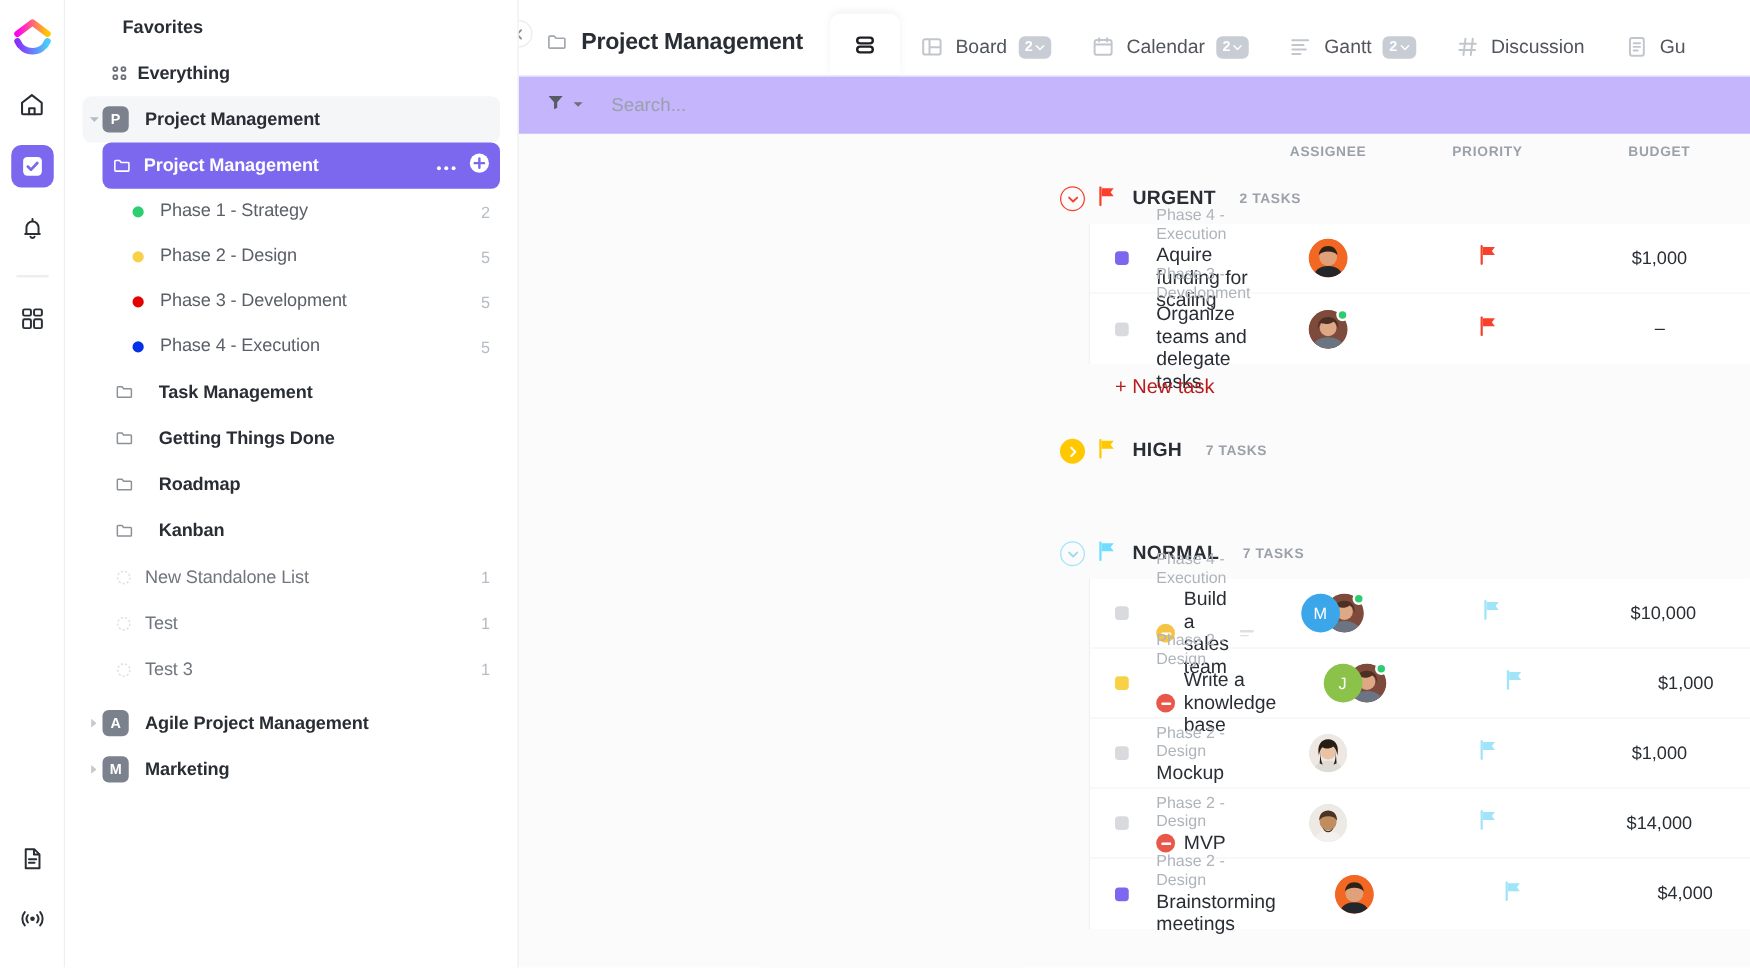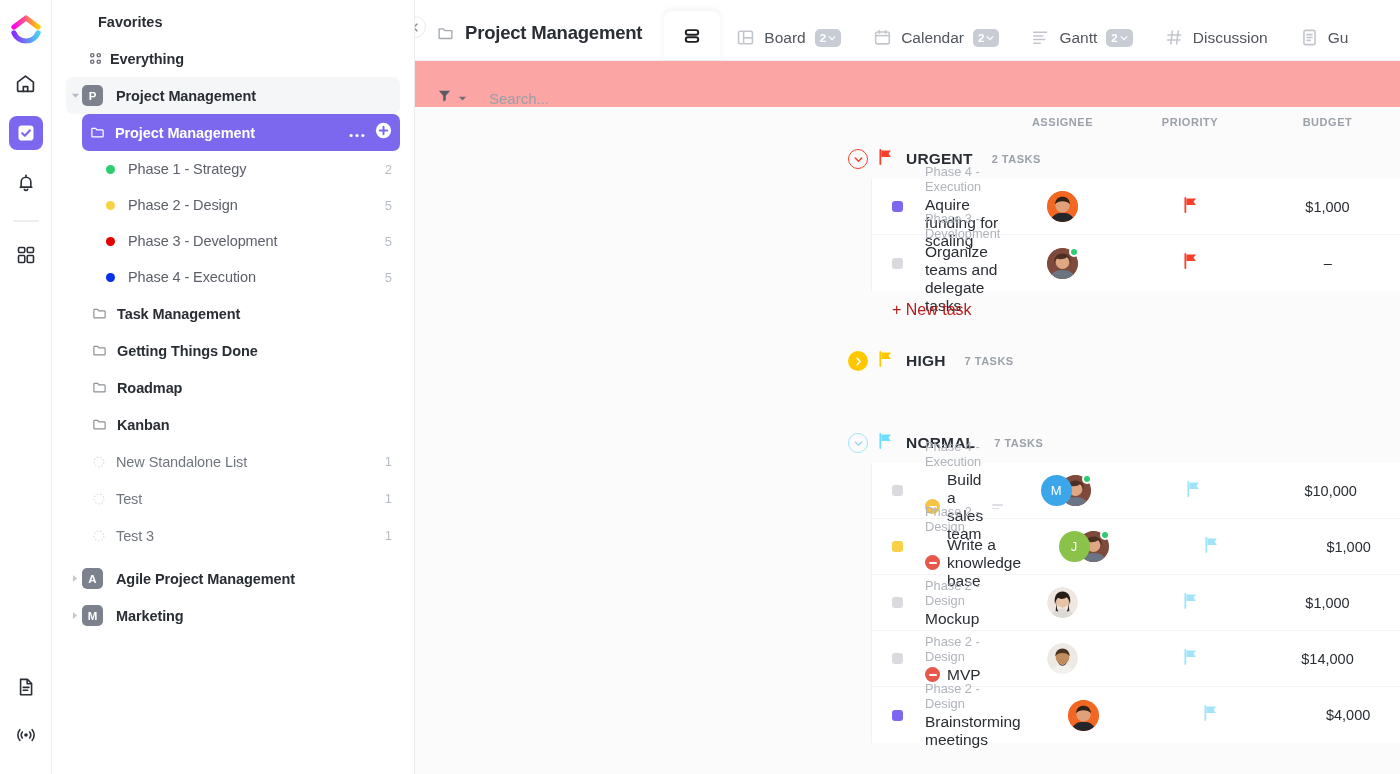--- a/index.html
+++ b/index.html
@@ -85,21 +85,21 @@
 
   .sb-row.list-active {
     background: #7b68ee; color: #fff; margin-left: 16px; width: calc(100% - 16px);
   }
   .sb-row.list-active .sb-label { color:#fff; font-weight: 700; }
   .list-actions { margin-left: auto; display: flex; align-items: center; gap: 10px; }
 
   .sb-row.phase { padding-left: 40px; height: 36px; }
   .dot { width: 9px; height: 9px; border-radius: 50%; flex: 0 0 9px; margin-right: 13px; }
   .sb-row.phase .sb-label { font-weight: 400; font-size: 14.5px; color: #5a5f68; }
-  .sb-row.folder { padding-left: 26px; }
+  .sb-row.folder { padding-left: 26px; gap: 10px; }
   .sb-row.folder .sb-label { font-weight: 700; }
   .sb-row.slist { padding-left: 26px; }
   .sb-row.slist .sb-label { font-weight: 400; color: #70757e; }
   .sb-row.space { padding-left: 2px; }
 
   .folder-ico { color: #7c828d; display: flex; margin-right: 10px; }
   .circ-ico { margin-right: 10px; display:flex; }
 
   
   .main { flex: 1 1 auto; height: 774px; position: relative; background: #fbfbfc; overflow: hidden; }
@@ -140,21 +140,21 @@
   }
   .tab .tabico { display: flex; align-items: center; color: #c2c6cc; }
   .tab-badge {
     display: inline-flex; align-items: center; gap: 2px;
     background: #c8ccd4; color: #fff;
     border-radius: 5px; height: 18px; padding: 0 5px;
     font-size: 11.5px; font-weight: 700;
   }
 
   
-  .toolbar { height: 46px; display: flex; align-items: flex-end; padding: 0 0 0 22px; background: #fca5a5; }
+  .toolbar { height: 46px; display: flex; align-items: center; padding: 0 0 0 22px; background: #c4b5fd; }
   .filter-btn { display: flex; align-items: center; gap: 6px; color: #565a62; cursor: pointer; }
   .search-input {
     border: none; outline: none; background: transparent;
     font-family: "Liberation Sans", sans-serif;
     font-size: 15px; color: #292d34; margin-left: 22px; width: 260px;
   }
   .search-input::placeholder { color: #9aa0a8; }
 
   
   .table-area { position: absolute; top: 107px; left: 0; right: 0; bottom: 0; overflow: hidden; }

